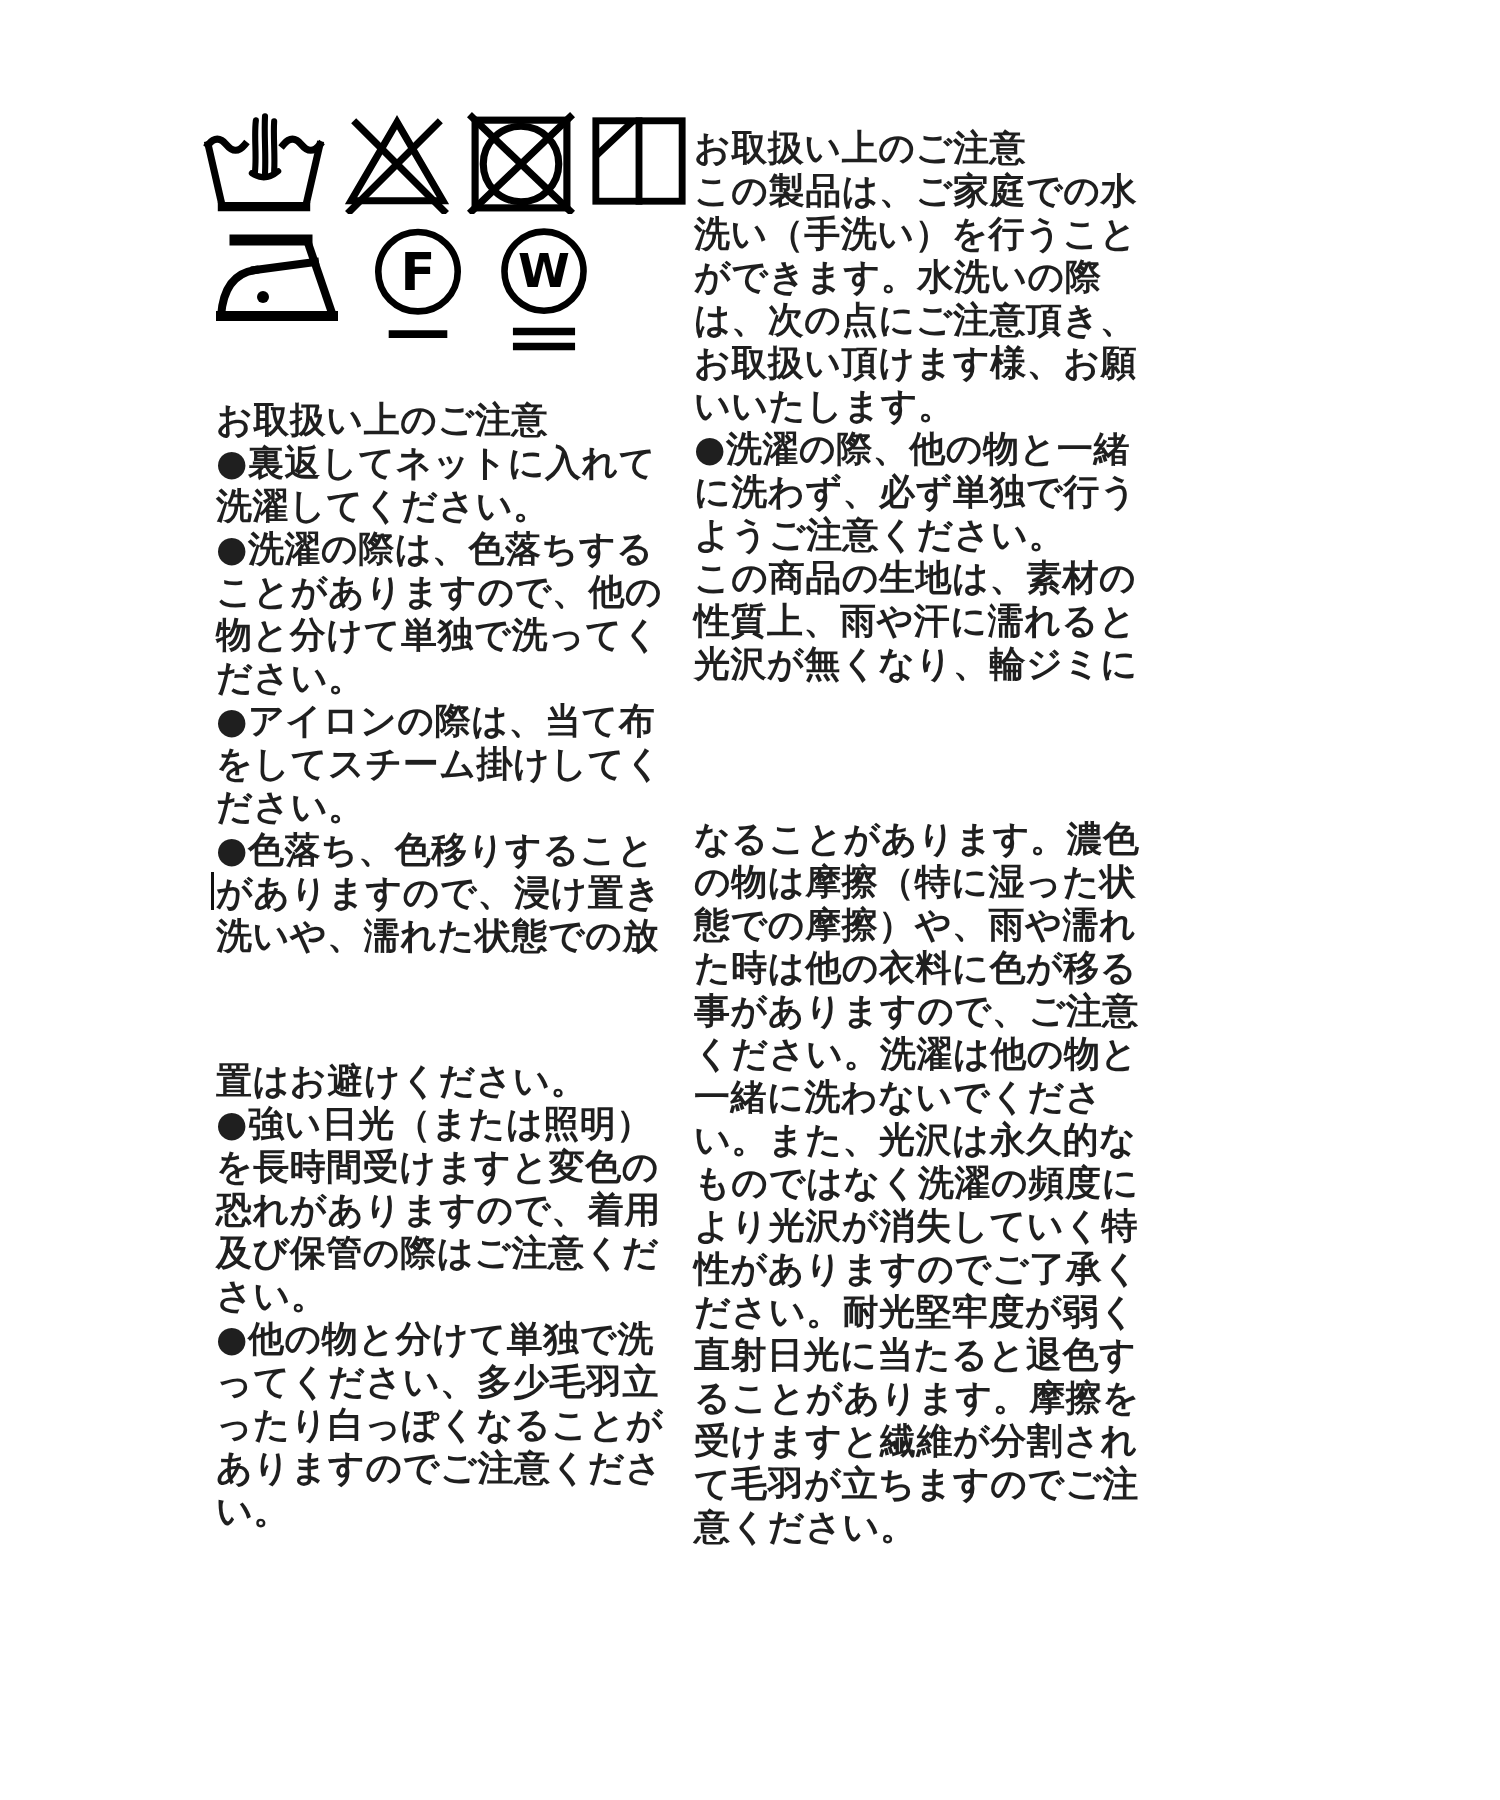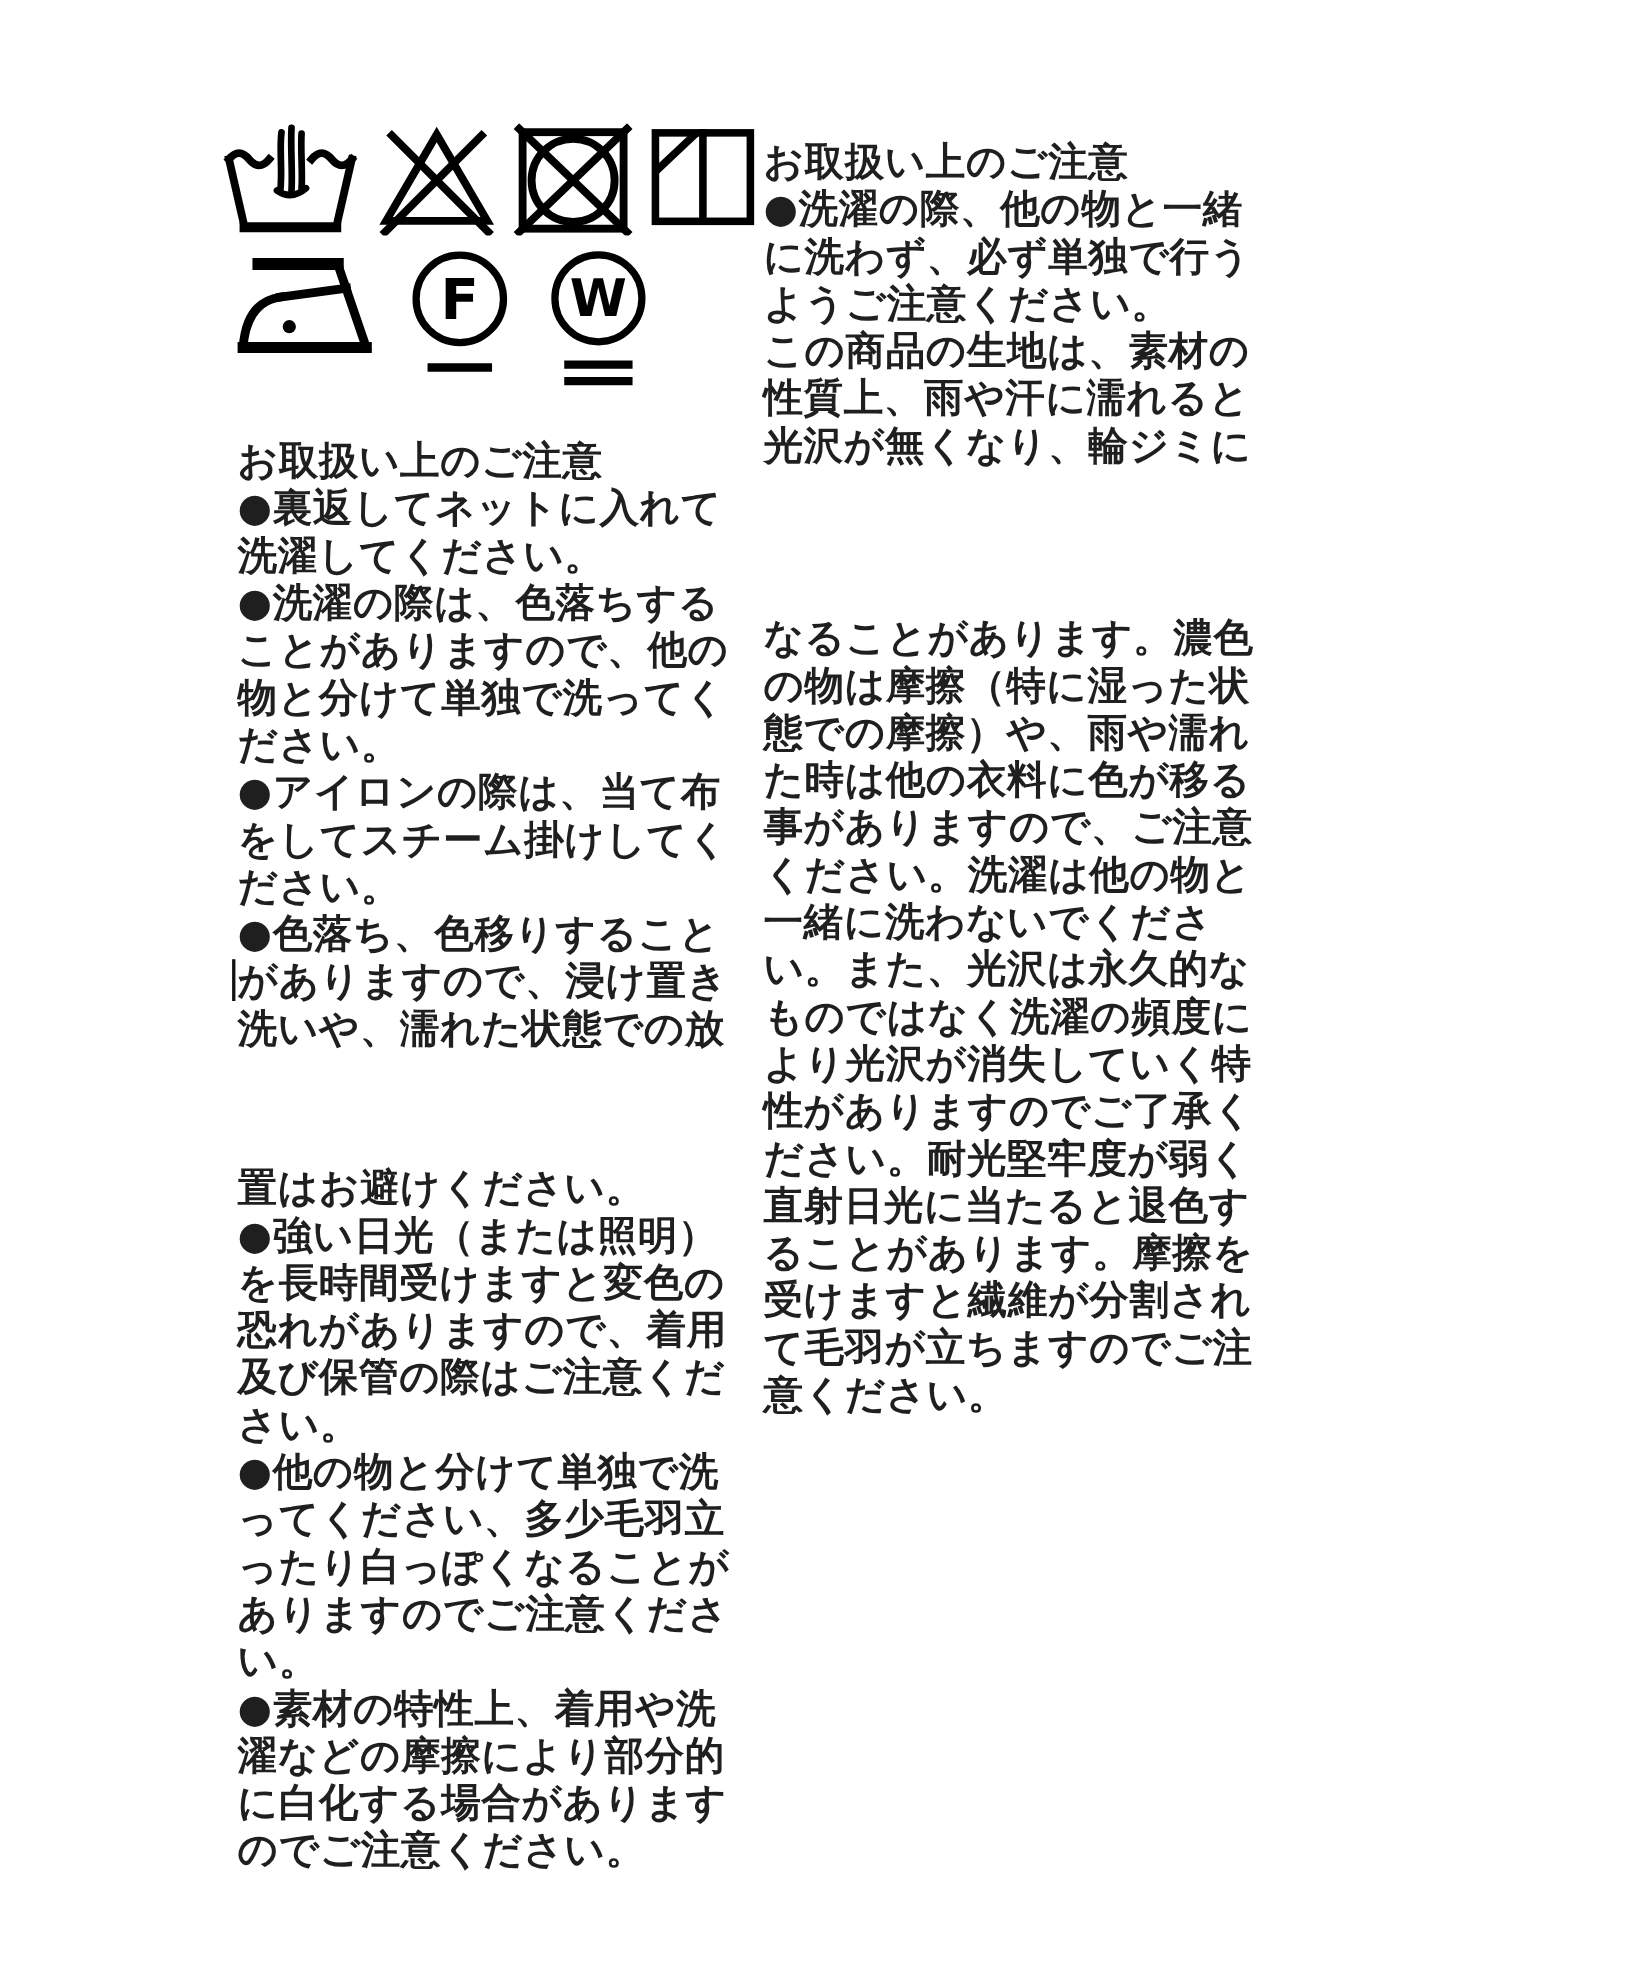--- a/index.html
+++ b/index.html
@@ -116,25 +116,25 @@
   <div class="care-col left-col">
     <p class="col-header">お取扱い上のご注意</p>
     <p>●裏返してネットに入れて洗濯してください。</p>
     <p>●洗濯の際は、色落ちすることがありますので、他の物と分けて単独で洗ってください。</p>
     <p>●アイロンの際は、当て布をしてスチーム掛けしてください。</p>
     <p>●色落ち、色移りすることがありますので、浸け置き洗いや、濡れた状態での放</p>
     <div class="spacer-left"></div>
     <p>置はお避けください。</p>
     <p>●強い日光（または照明）を長時間受けますと変色の恐れがありますので、着用及び保管の際はご注意ください。</p>
     <p>●他の物と分けて単独で洗ってください、多少毛羽立ったり白っぽくなることがありますのでご注意ください。</p>
-    <p>●素材の特性上、着用や洗濯などの摩擦により部分的に白化する場合がありますのでご注意ください。</p>
     <div class="caret"></div>
   </div>
 
   <div class="care-col right-col">
     <p class="col-header">お取扱い上のご注意</p>
+    <p>この製品は、ご家庭での水洗い（手洗い）を行うことができます。水洗いの際は、次の点にご注意頂き、お取扱い頂けます様、お願いいたします。</p>
     <p>●洗濯の際、他の物と一緒に洗わず、必ず単独で行うようご注意ください。</p>
     <p>この商品の生地は、素材の性質上、雨や汗に濡れると光沢が無くなり、輪ジミに</p>
     <div class="spacer-right"></div>
     <p>なることがあります。濃色の物は摩擦（特に湿った状態での摩擦）や、雨や濡れた時は他の衣料に色が移る事がありますので、ご注意ください。洗濯は他の物と一緒に洗わないでください。また、光沢は永久的なものではなく洗濯の頻度により光沢が消失していく特性がありますのでご了承ください。耐光堅牢度が弱く直射日光に当たると退色することがあります。摩擦を受けますと繊維が分割されて毛羽が立ちますのでご注意ください。</p>
   </div>
 
 </div>
 
 </body></html>

